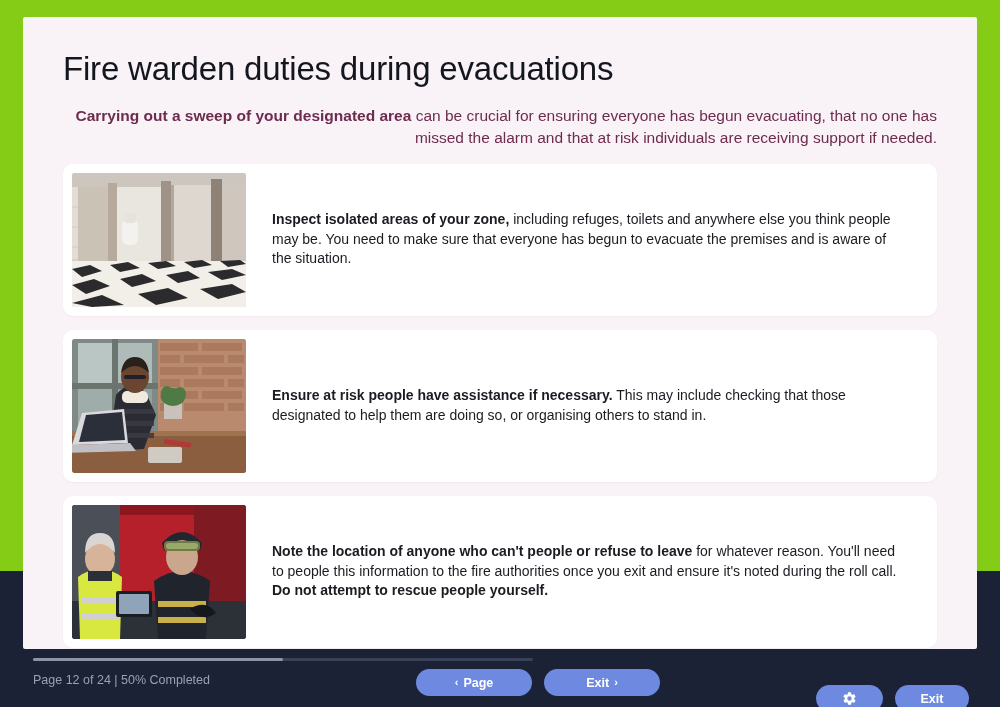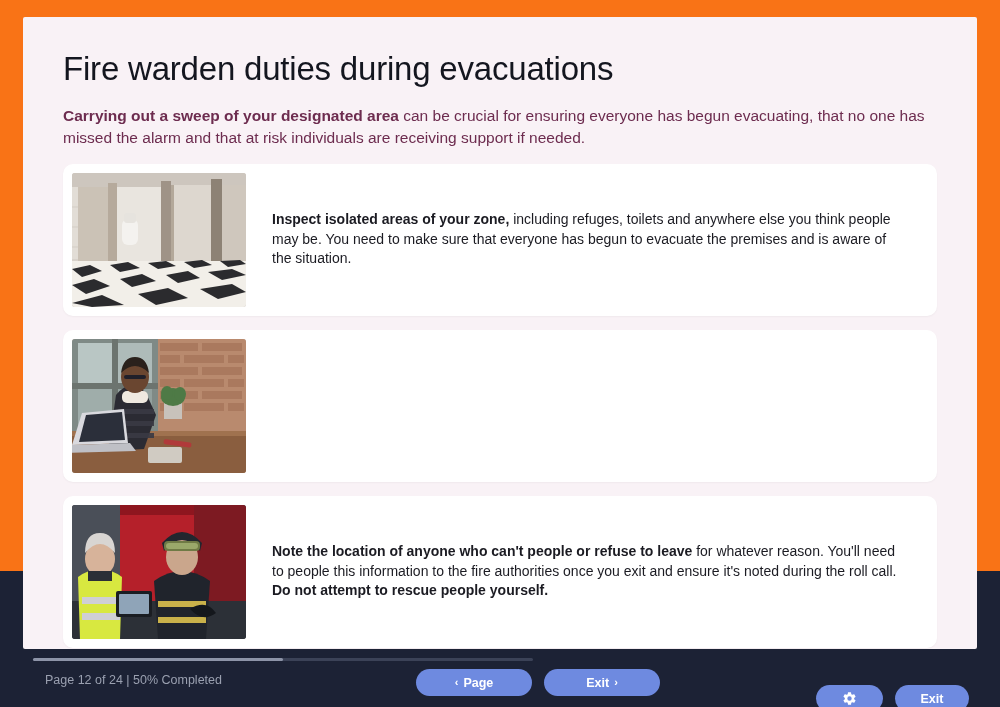--- a/index.html
+++ b/index.html
@@ -6,21 +6,21 @@
   html, body {
     margin: 0; padding: 0;
     width: 1000px; height: 707px;
     background: #1c2235;
     font-family: "Liberation Sans", sans-serif;
     overflow: hidden;
   }
   #app {
     position: relative;
     width: 1000px; height: 571px;
-    background: #f97316;
+    background: #84cc16;
   }
   .slide {
     position: absolute;
     left: 23px; top: 17px;
     width: 954px; height: 632px;
     background: #f9f2f6;
     border-radius: 2px;
     padding: 26px 40px 0 40px;
   }
   .title {
@@ -30,20 +30,21 @@
     letter-spacing: -0.2px;
     margin: 6px 0 16px 0;
     line-height: 1.2;
   }
   .subtitle {
     font-size: 15.5px;
     color: #6d2c4f;
     line-height: 1.45;
     max-width: 890px;
     margin-bottom: 14px;
+    text-align: right;
   }
   .subtitle b { font-weight: bold; color: #6d2c4f; }
 
   .cards {
     display: flex;
     flex-direction: column;
     gap: 14px;
   }
   .card {
     background: #ffffff;
@@ -89,21 +90,21 @@
   .progress-fill {
     position: absolute;
     left: 0; top: 0;
     height: 3px;
     width: 50%;
     background: #8d94a8;
     border-radius: 2px;
   }
   .page-status {
     position: absolute;
-    left: 22px; top: 24px;
+    left: 10px; top: 24px;
     font-size: 12.5px;
     color: #9aa0b0;
   }
   .nav-btns {
     position: absolute;
     left: 393px; top: 20px;
     display: flex;
     gap: 12px;
   }
   .btn {
@@ -260,20 +261,23 @@
             <g>
               <path d="M10 74 l42 -4 l4 34 l-56 2 Z" fill="#d9d9de"></path>
               <path d="M14 76 l36 -3 l3 28 l-46 2 Z" fill="#2b2f3a"></path>
               <path d="M0 106 l58 -2 l6 8 l-70 2 Z" fill="#bfc0c6"></path>
             </g>
 
             <rect x="76" y="108" width="34" height="16" rx="2" fill="#d0cbc2"></rect>
             <rect x="92" y="100" width="28" height="5" rx="2" fill="#b03a3a" transform="rotate(8 92 100)"></rect>
           </svg>
         </div>
+        <div class="card-text">
+          <b>Ensure at risk people have assistance if necessary.</b><span> This may include checking that those designated to help them are doing so, or organising others to stand in.</span><b></b>
+        </div>
       </div>
 
       <div class="card">
         <div class="card-img">
           <svg viewBox="0 0 174 134" preserveAspectRatio="none">
             <rect x="0" y="0" width="174" height="134" fill="#3a3f47"></rect>
 
             <rect x="48" y="0" width="74" height="96" fill="#b5202a"></rect>
             <rect x="48" y="0" width="74" height="10" fill="#8e161f"></rect>
             <rect x="122" y="0" width="52" height="96" fill="#7d1a22"></rect>

